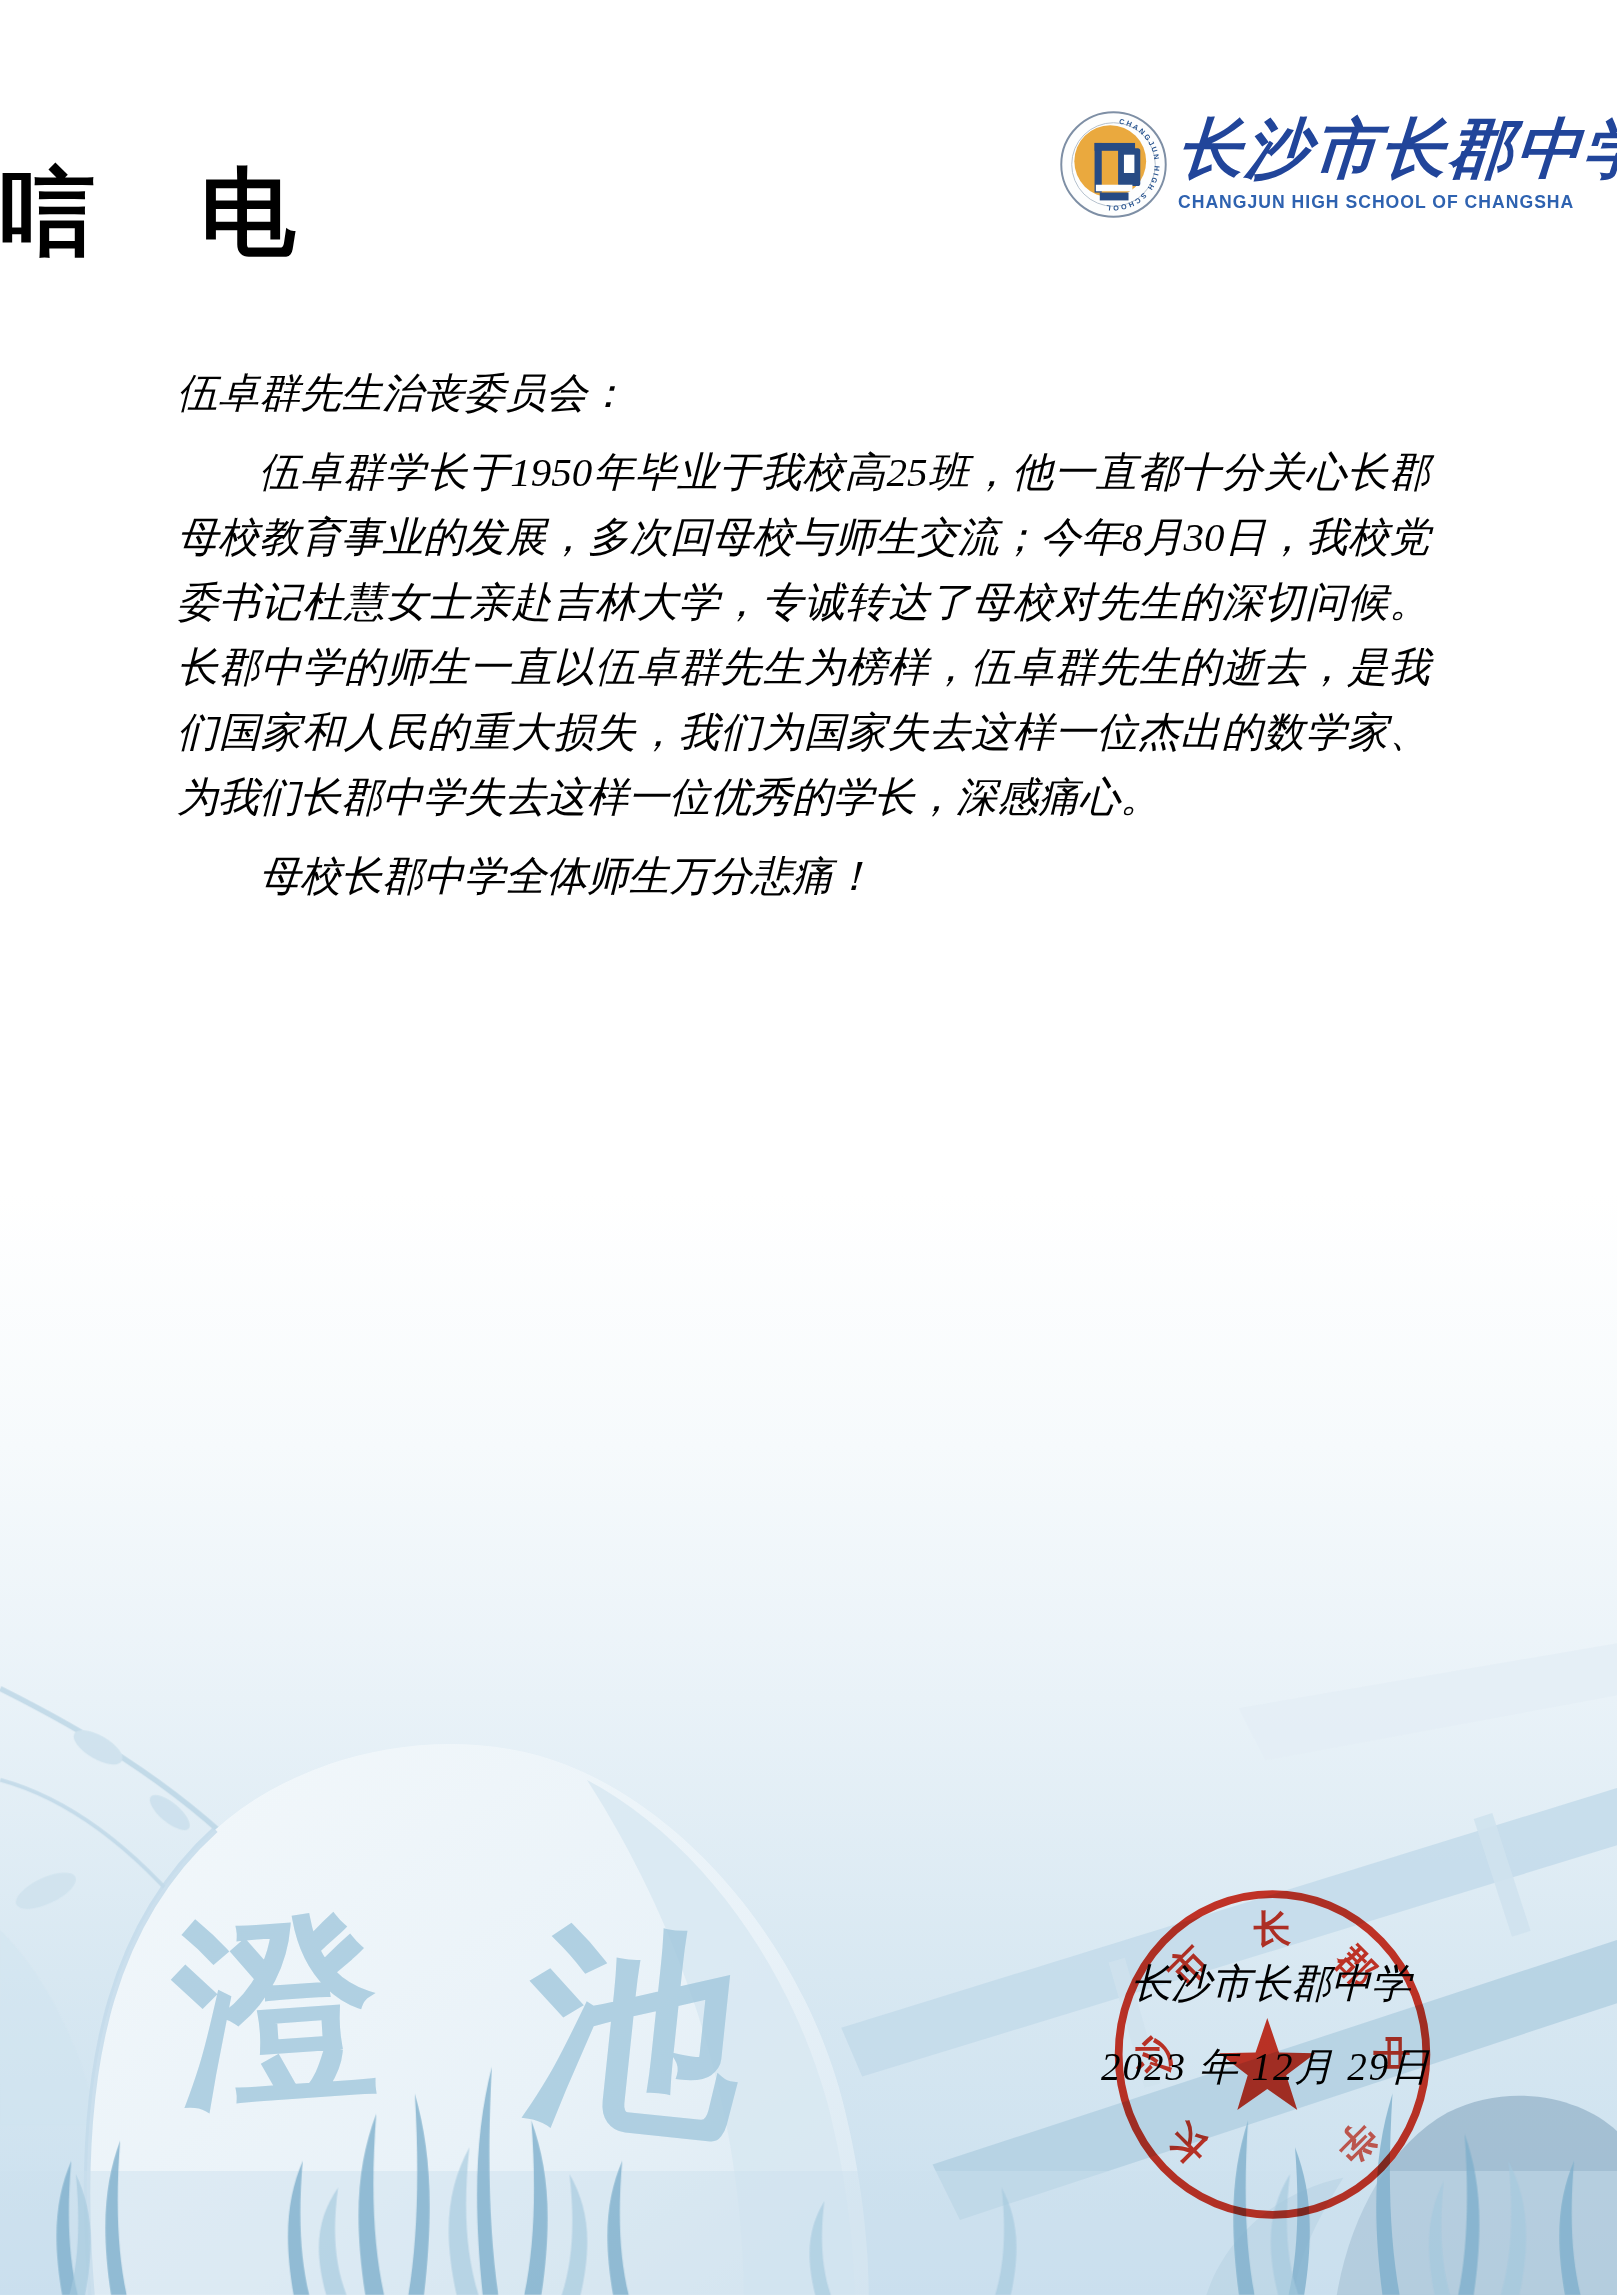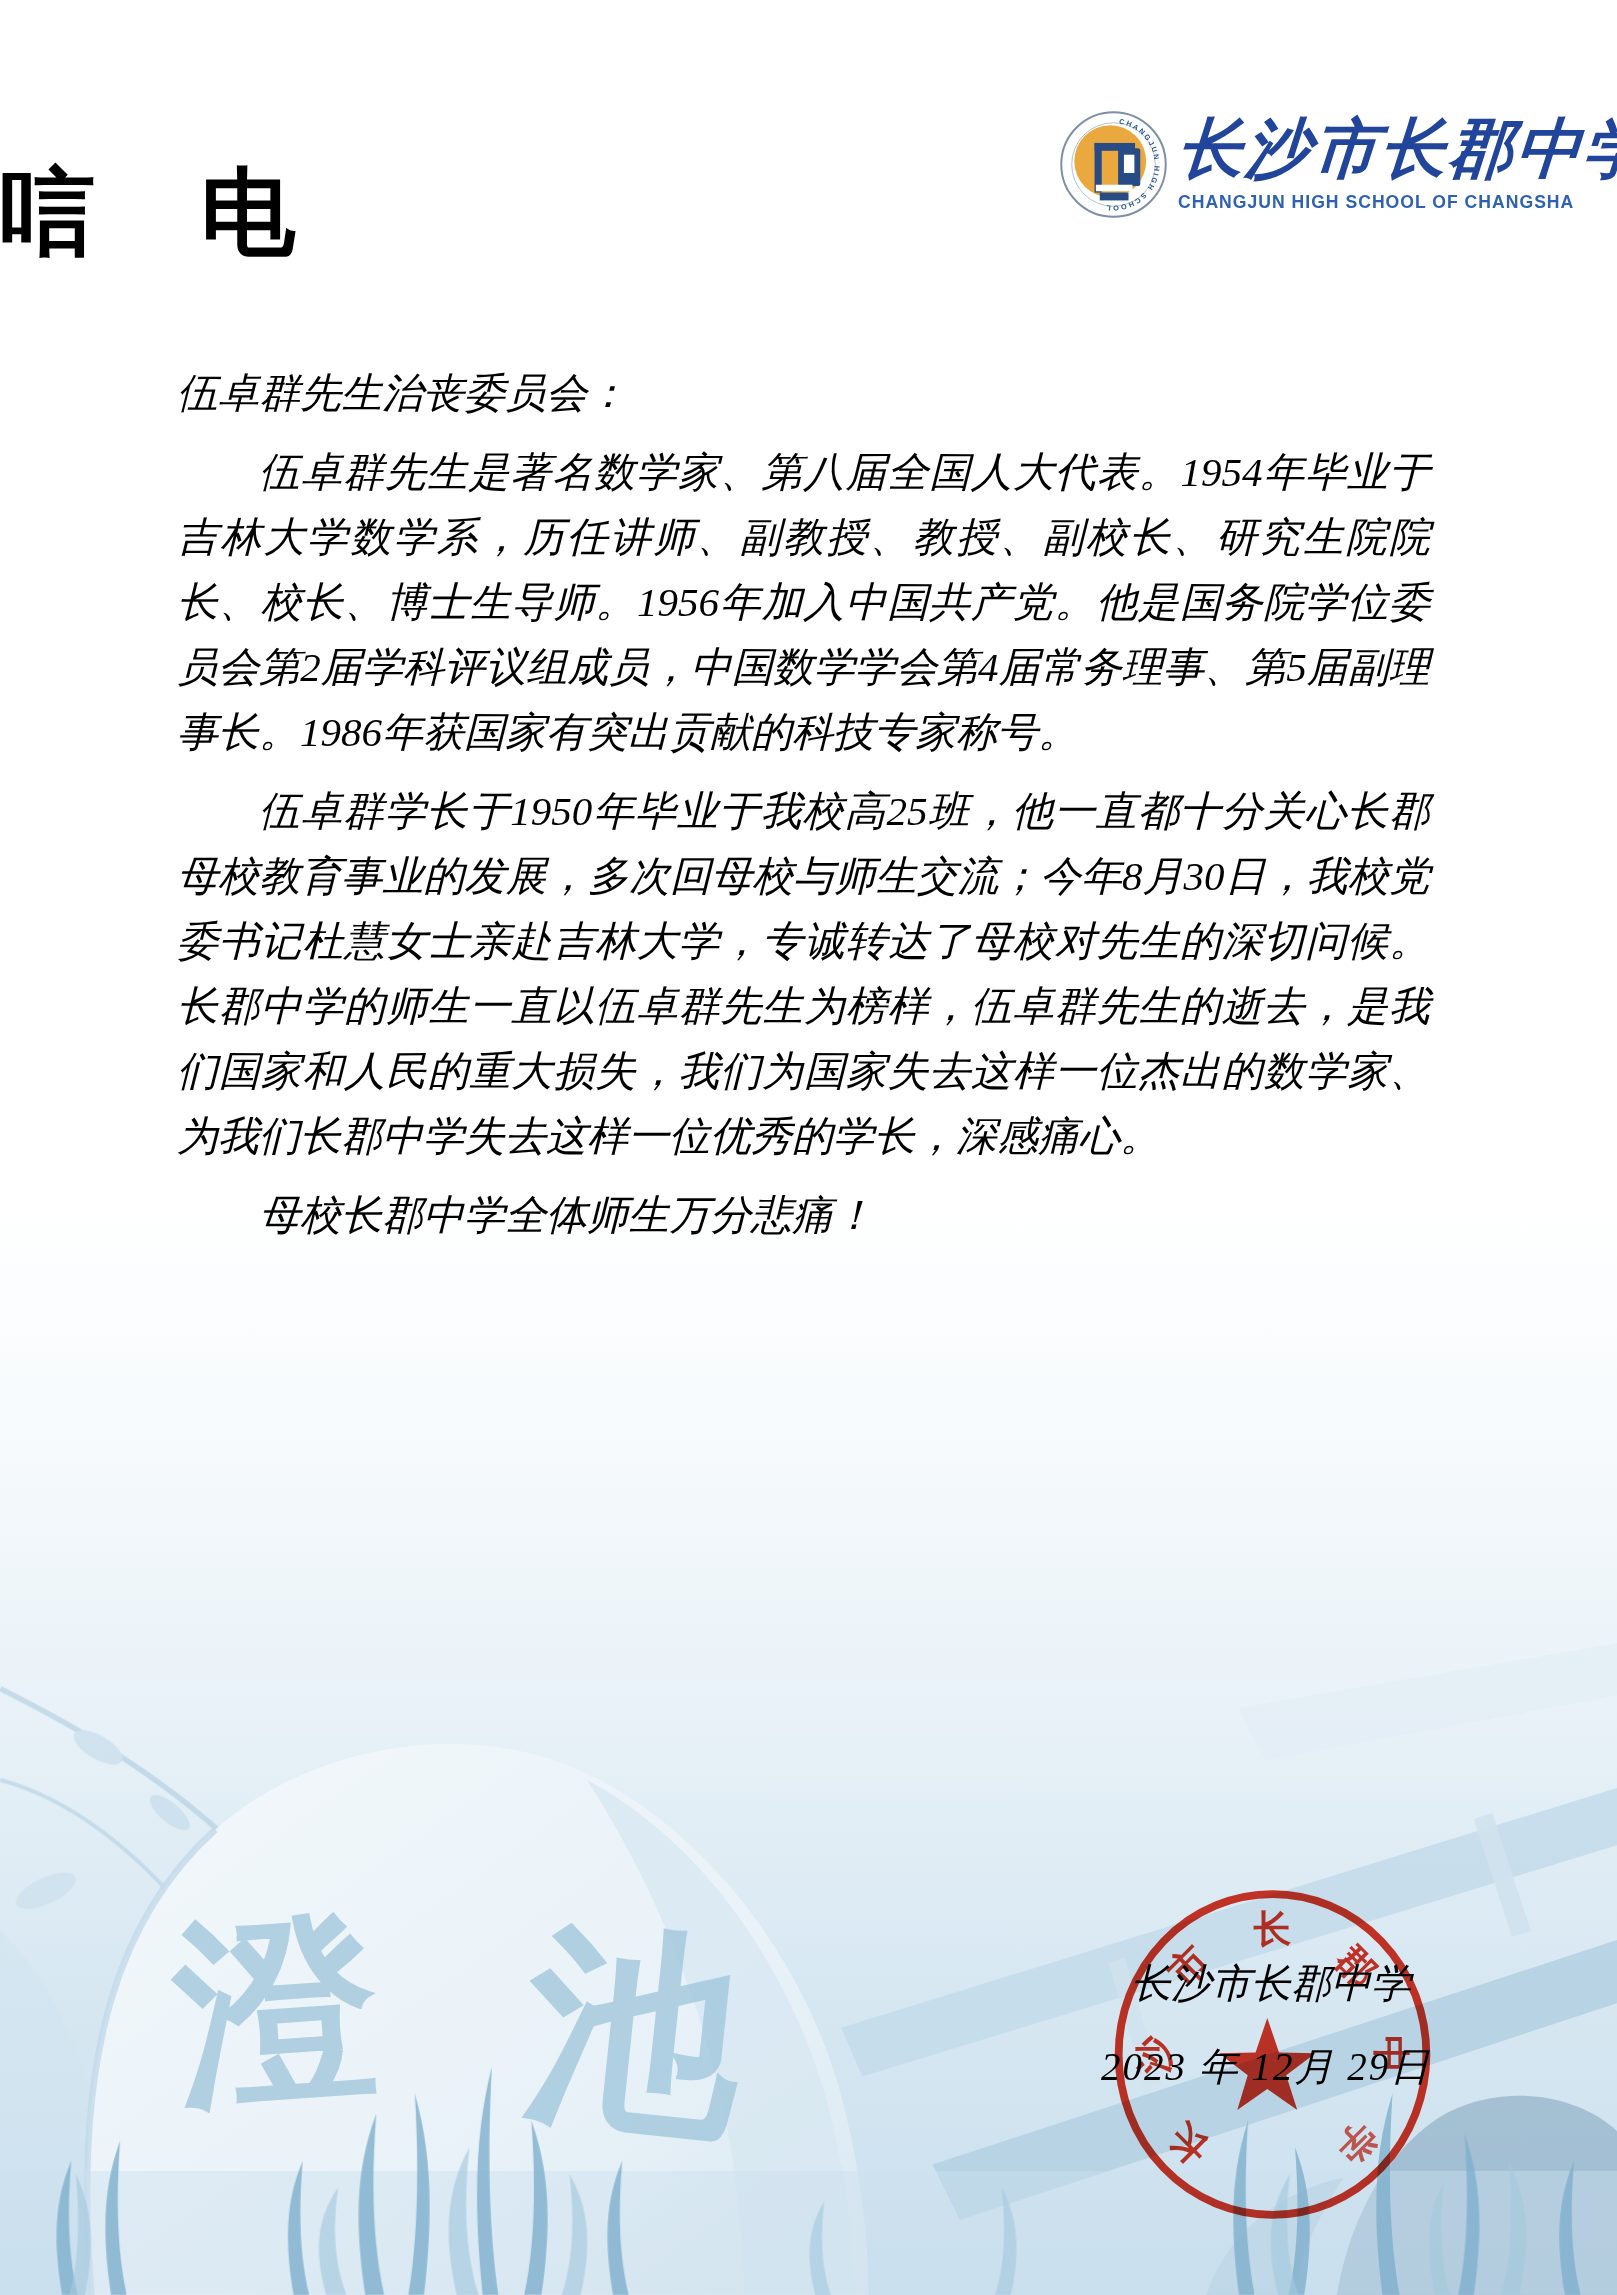--- a/index.html
+++ b/index.html
@@ -142,21 +142,20 @@
     <div class="logo-text">
       <div class="calligraphy">长沙市长郡中学</div>
       <div class="caption">CHANGJUN HIGH SCHOOL OF CHANGSHA</div>
     </div>
   </div>
 
   <div class="doc-title">唁　电</div>
 
   <div class="body-text">
     <p class="salutation">伍卓群先生治丧委员会：</p>
-    <p>伍卓群先生是著名数学家、第八届全国人大代表。1954年毕业于吉林大学数学系，历任讲师、副教授、教授、副校长、研究生院院长、校长、博士生导师。1956年加入中国共产党。他是国务院学位委员会第2届学科评议组成员，中国数学学会第4届常务理事、第5届副理事长。1986年获国家有突出贡献的科技专家称号。</p>
     <p>伍卓群学长于1950年毕业于我校高25班，他一直都十分关心长郡母校教育事业的发展，多次回母校与师生交流；今年8月30日，我校党委书记杜慧女士亲赴吉林大学，专诚转达了母校对先生的深切问候。长郡中学的师生一直以伍卓群先生为榜样，伍卓群先生的逝去，是我们国家和人民的重大损失，我们为国家失去这样一位杰出的数学家、为我们长郡中学失去这样一位优秀的学长，深感痛心。</p>
     <p>母校长郡中学全体师生万分悲痛！</p>
   </div>
 
   <div class="closing-signature">长沙市长郡中学</div>
   <div class="closing-date">2023 年 12月 29日</div>
 
   <svg class="seal" width="339" height="363" viewBox="0 0 520 556">
     <ellipse cx="260" cy="278" rx="236" ry="246" fill="none" stroke="#dd2b1b" stroke-width="12"></ellipse>
     <polygon points="252,222 270,275 326,276 281,310 298,363 252,331 206,363 222,310 178,276 234,275" fill="#dd2b1b"></polygon>

